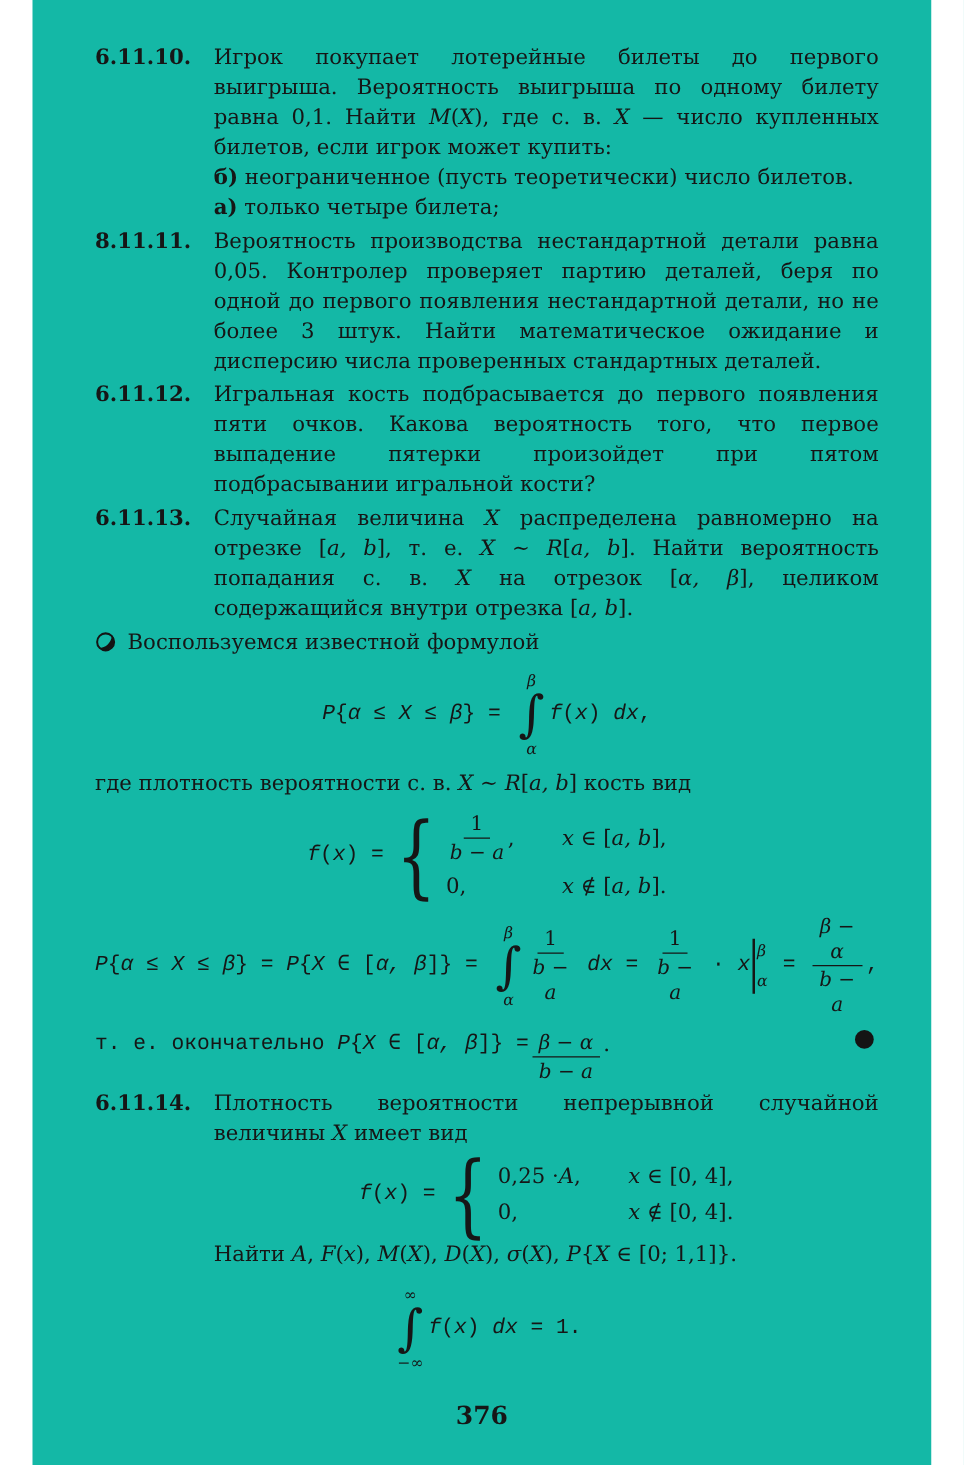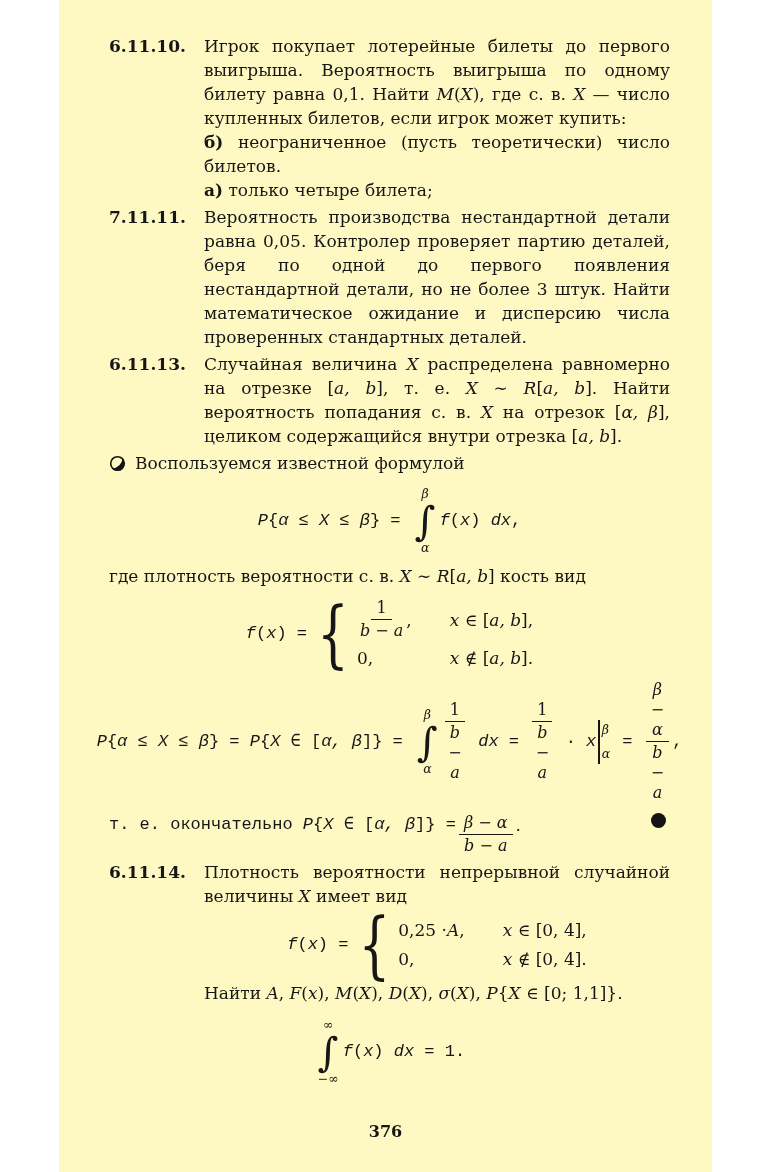--- a/index.html
+++ b/index.html
@@ -1,18 +1,18 @@
 <!DOCTYPE html>
 <html lang="ru"><head>
 <meta charset="utf-8">
 <style>
   * { margin:0; padding:0; box-sizing:border-box; }
   html,body { background:#ffffff; }
   .page {
-    width:653px; height:1172px; background:#fef9c3; color:#161616;
+    width:719px; height:1172px; background:#14b8a6; color:#161616;
     font-family:"DejaVu Serif","Liberation Serif",serif;
     font-size:17px; line-height:24px;
     position:relative; overflow:hidden; margin:0 auto;
   }
   .content { padding:34px 42px 0 50px; }
   .problem { display:flex; margin-bottom:3px; }
   .pnum { width:95px; flex:none; font-weight:bold; }
   .pbody { flex:1; min-width:0; }
   .ptext, .pitem, .sol { text-align:justify; hyphens:auto; }
   .imark { font-weight:bold; }
@@ -35,44 +35,50 @@
   .cv { display:flex; align-items:center; }
   .evalwrap { display:inline-flex; align-items:center; margin:0 2px; }
   .vbar { width:1.4px; height:44px; background:currentColor; }
   .evallims { display:inline-flex; flex-direction:column; justify-content:space-between;
               height:48px; font-size:12.5px; font-style:italic; padding-left:2px; }
   .concl { display:flex; margin:8px 0 4px; }
   .qed { width:15px; height:15px; border-radius:50%; background:#141414; flex:none; margin-right:4px; }
   .fill { flex:1; }
   .find-line { margin:2px 0 4px; }
   .pageno { position:absolute; bottom:28px; left:0; right:0; text-align:center;
-            font-weight:bold; font-size:16px; }
+            font-weight:bold; font-size:20px; }
 </style>
 </head>
 <body>
 
 <div class="page">
   <div class="content">
 
     <div class="problem">
       <div class="pnum">6.11.10.</div>
       <div class="pbody">
         <div class="ptext"><span class="seg-r">Игрок покупает лотерейные билеты до первого выигрыша. Вероятность выигрыша по одному билету равна 0,1. Найти </span><span class="seg-i">M</span><span class="seg-r">(</span><span class="seg-i">X</span><span class="seg-r">), где с. в. </span><span class="seg-i">X</span><span class="seg-r"> — число купленных билетов, если игрок может купить:</span></div>
         <div class="pitem"><span class="imark">б)</span><span><span class="seg-r"> неограниченное (пусть теоретически) число билетов.</span></span></div>
         <div class="pitem"><span class="imark">а)</span><span><span class="seg-r"> только четыре билета;</span></span></div>
       </div>
     </div>
 
     <div class="problem">
-      <div class="pnum">7.11.11.</div>
+      <div class="pnum">8.11.11.</div>
       <div class="pbody">
         <div class="ptext"><span class="seg-r">Вероятность производства нестандартной детали равна 0,05. Контролер проверяет партию деталей, беря по одной до первого появления нестандартной детали, но не более 3 штук. Найти математическое ожидание и дисперсию числа проверенных стандартных деталей.</span></div>
       </div>
     </div>
 
+    <div class="problem">
+      <div class="pnum">6.11.12.</div>
+      <div class="pbody">
+        <div class="ptext"><span class="seg-r">Игральная кость подбрасывается до первого появления пяти очков. Какова вероятность того, что первое выпадение пятерки произойдет при пятом подбрасывании игральной кости?</span></div>
+      </div>
+    </div>
 
     <div class="problem">
       <div class="pnum">6.11.13.</div>
       <div class="pbody">
         <div class="ptext"><span class="seg-r">Случайная величина </span><span class="seg-i">X</span><span class="seg-r"> распределена равномерно на отрезке [</span><span class="seg-i">a, b</span><span class="seg-r">], т. е. </span><span class="seg-i">X</span><span class="seg-r"> ∼ </span><span class="seg-i">R</span><span class="seg-r">[</span><span class="seg-i">a, b</span><span class="seg-r">]. Найти вероятность попадания с. в. </span><span class="seg-i">X</span><span class="seg-r"> на отрезок [</span><span class="seg-i">α, β</span><span class="seg-r">], целиком содержащийся внутри отрезка [</span><span class="seg-i">a, b</span><span class="seg-r">].</span></div>
       </div>
     </div>
 
     <p class="sol"><span class="sol-icon"><svg width="17" height="17" viewBox="0 0 18 18">
             <circle cx="9" cy="9" r="7.2" fill="none" stroke="#141414" stroke-width="1.7"></circle>

